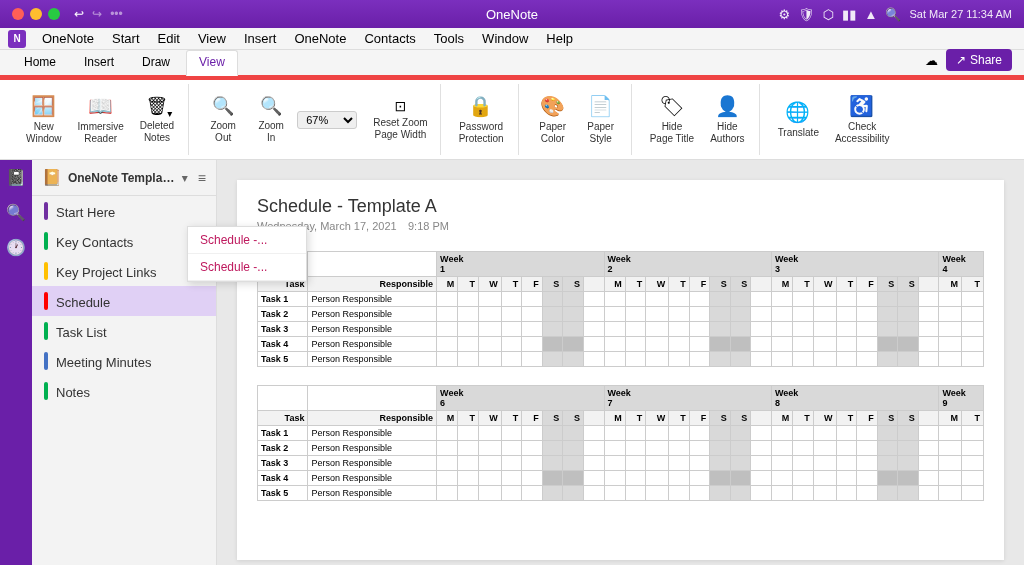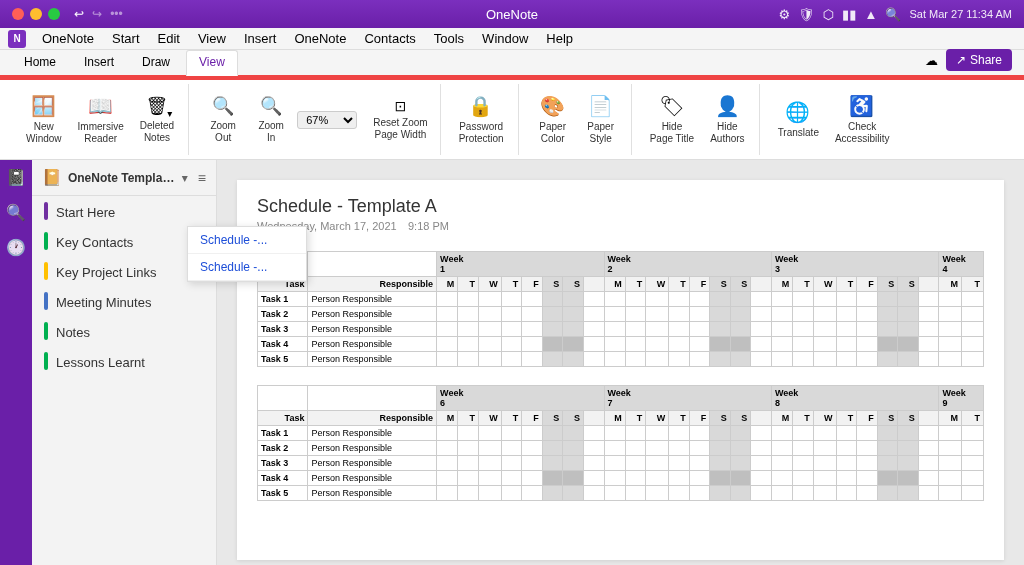--- a/index.html
+++ b/index.html
@@ -177,21 +177,21 @@
       background: white;
       border: 1px solid #ddd;
       box-shadow: 2px 2px 8px rgba(0,0,0,0.15);
       z-index: 100;
       width: 120px;
     }
     .page-item {
       padding: 6px 12px;
       font-size: 12px;
       cursor: pointer;
-      color: #1d4ed8;
+      color: #be185d;
       border-bottom: 1px solid #f0f0f0;
     }
 
     
     .content {
       flex: 1;
       background: #e8e8e8;
       overflow: auto;
       padding: 20px;
     }
@@ -406,36 +406,40 @@
           <div class="page-item">Schedule -...</div>
           <div class="page-item">Schedule -...</div>
         </div>
       </div>
 
       <div class="sidebar-item">
         <div class="sidebar-item-color" style="background:#FFC000;"></div>
         <span class="sidebar-item-label">Key Project Links</span>
       </div>
 
-
+      <div class="sidebar-item active">
+        <div class="sidebar-item-color" style="background:#FF0000;"></div>
+        <span class="sidebar-item-label">Schedule</span>
+      </div>
+
+      <div class="sidebar-item">
+        <div class="sidebar-item-color" style="background:#00B050;"></div>
+        <span class="sidebar-item-label">Task List</span>
+      </div>
 
       <div class="sidebar-item">
         <div class="sidebar-item-color" style="background:#4472C4;"></div>
         <span class="sidebar-item-label">Meeting Minutes</span>
       </div>
 
       <div class="sidebar-item">
         <div class="sidebar-item-color" style="background:#00B050;"></div>
         <span class="sidebar-item-label">Notes</span>
       </div>
 
-      <div class="sidebar-item">
-        <div class="sidebar-item-color" style="background:#00B050;"></div>
-        <span class="sidebar-item-label">Lessons Learnt</span>
-      </div>
 
     </div>
   </div>
 
   <div class="content">
     <div class="page-container">
       <div class="page-title-area">
         <div class="page-title">Schedule - Template A</div>
         <span class="page-date">Wednesday, March 17, 2021</span>
         <span class="page-date" style="margin-left:8px;">9:18 PM</span>

